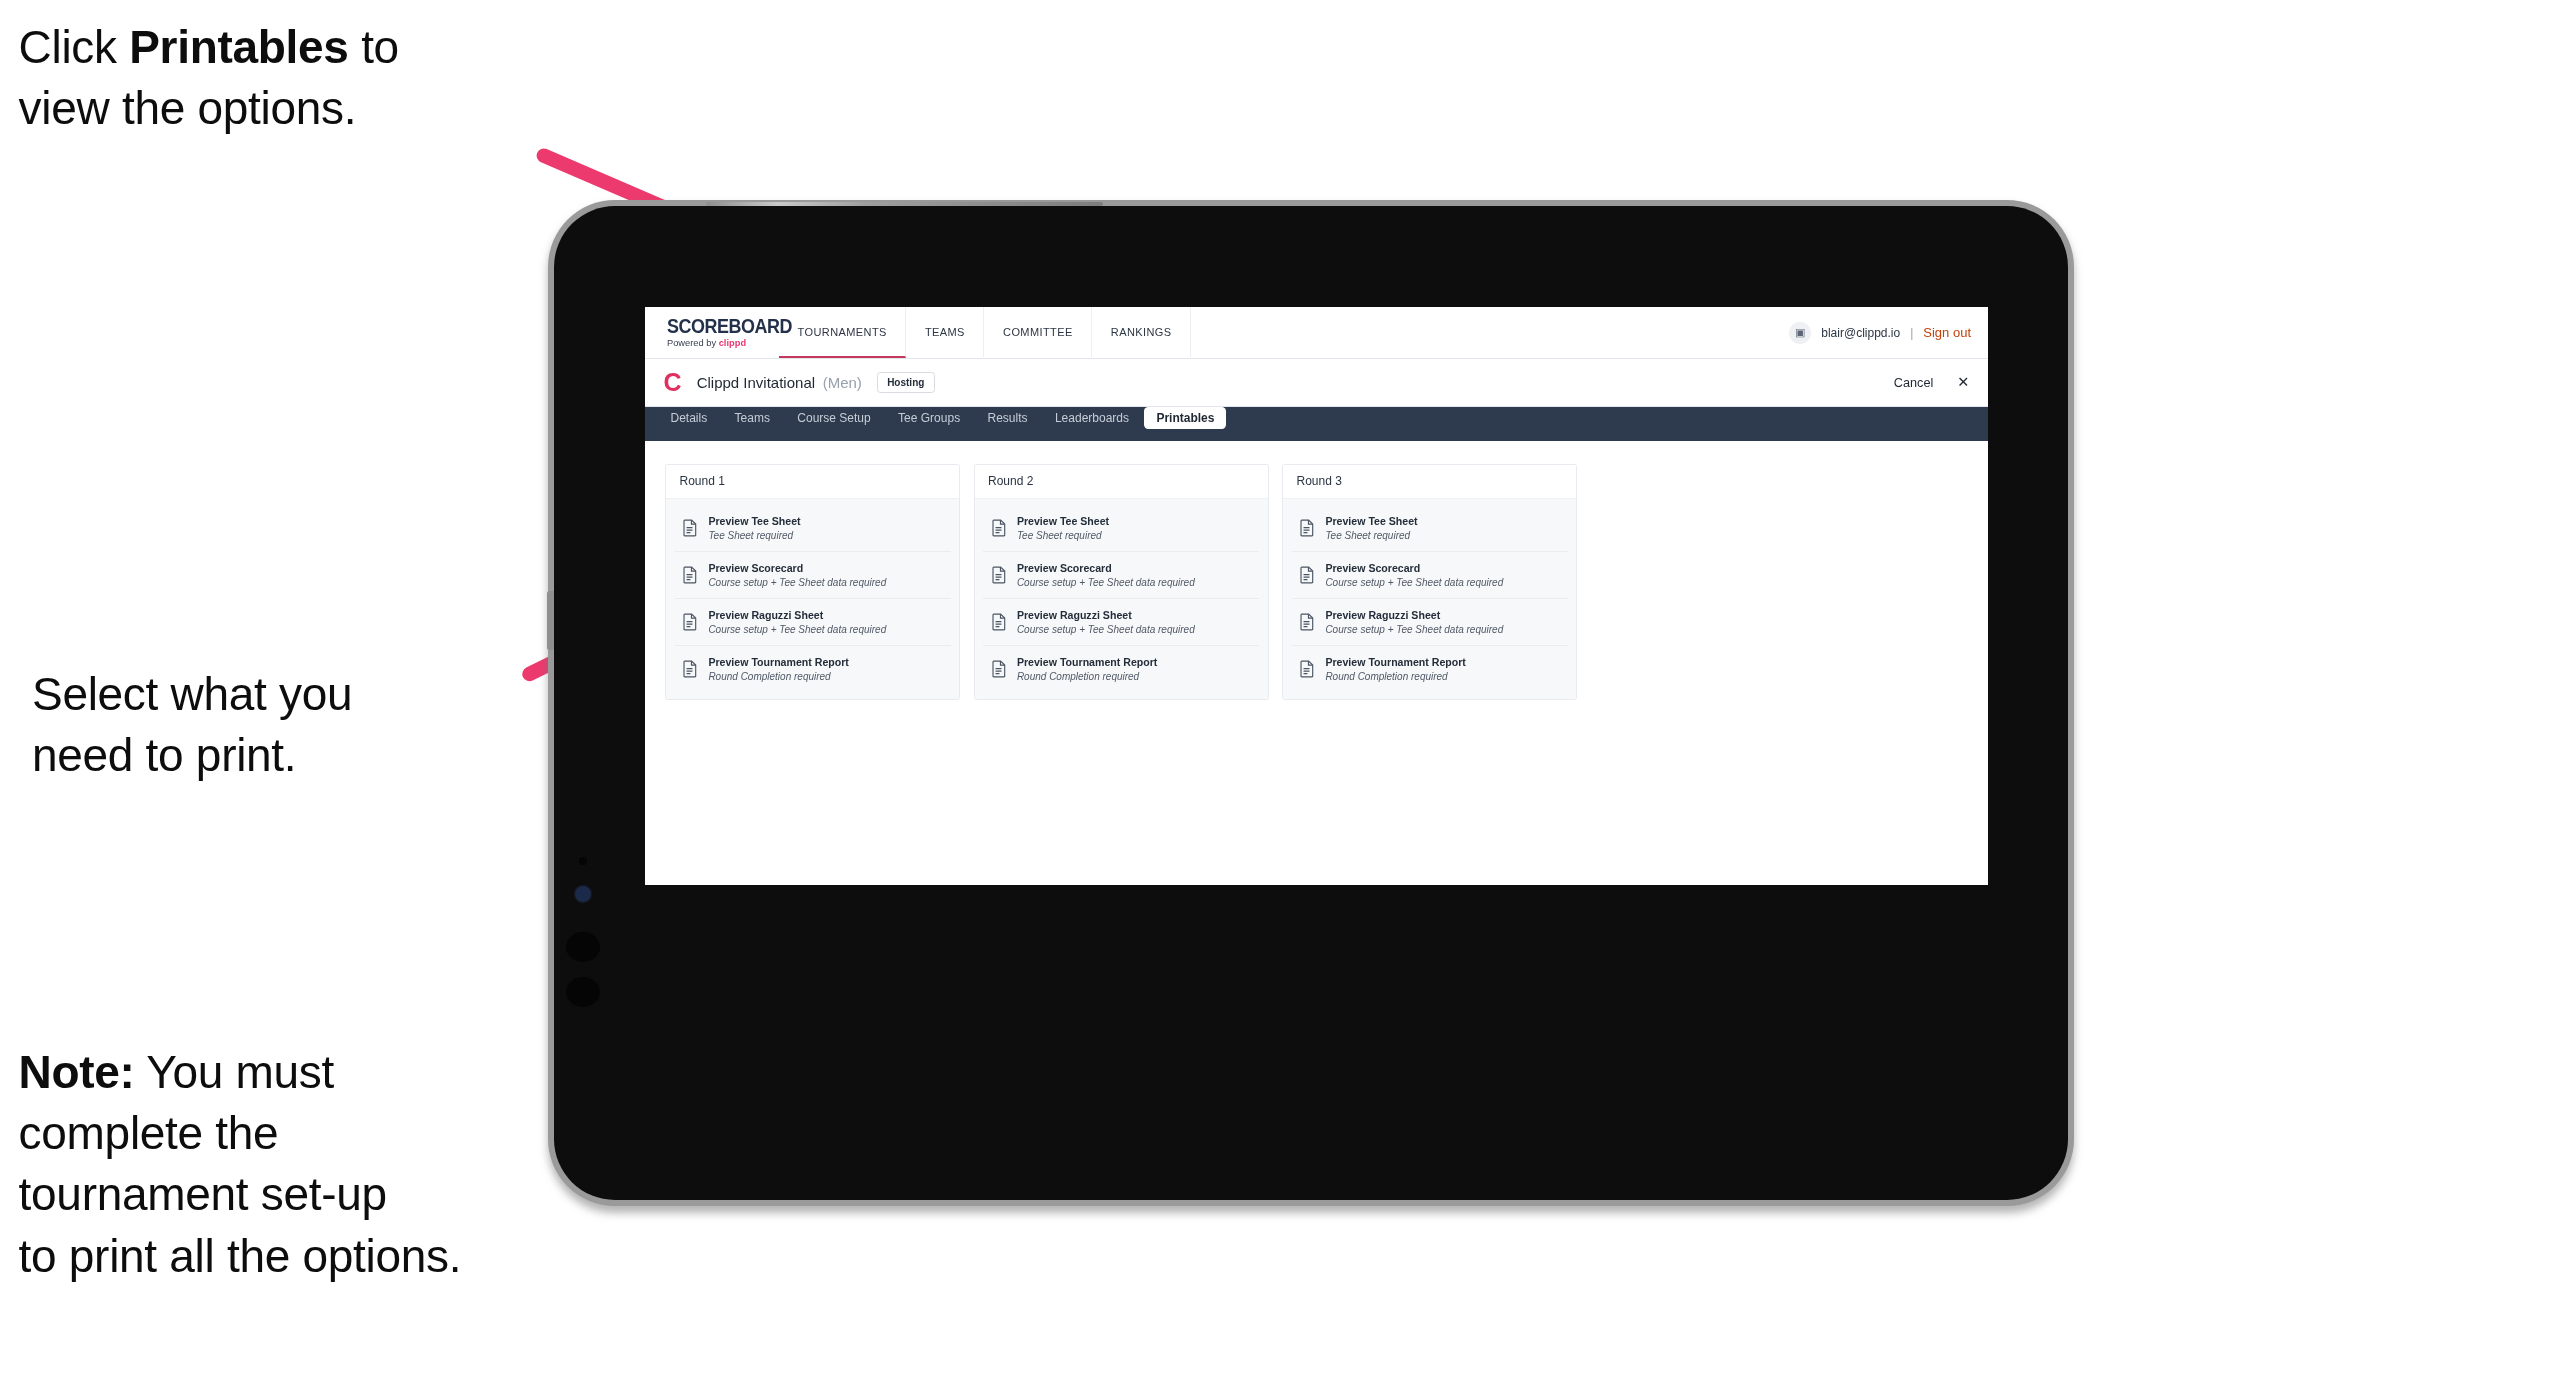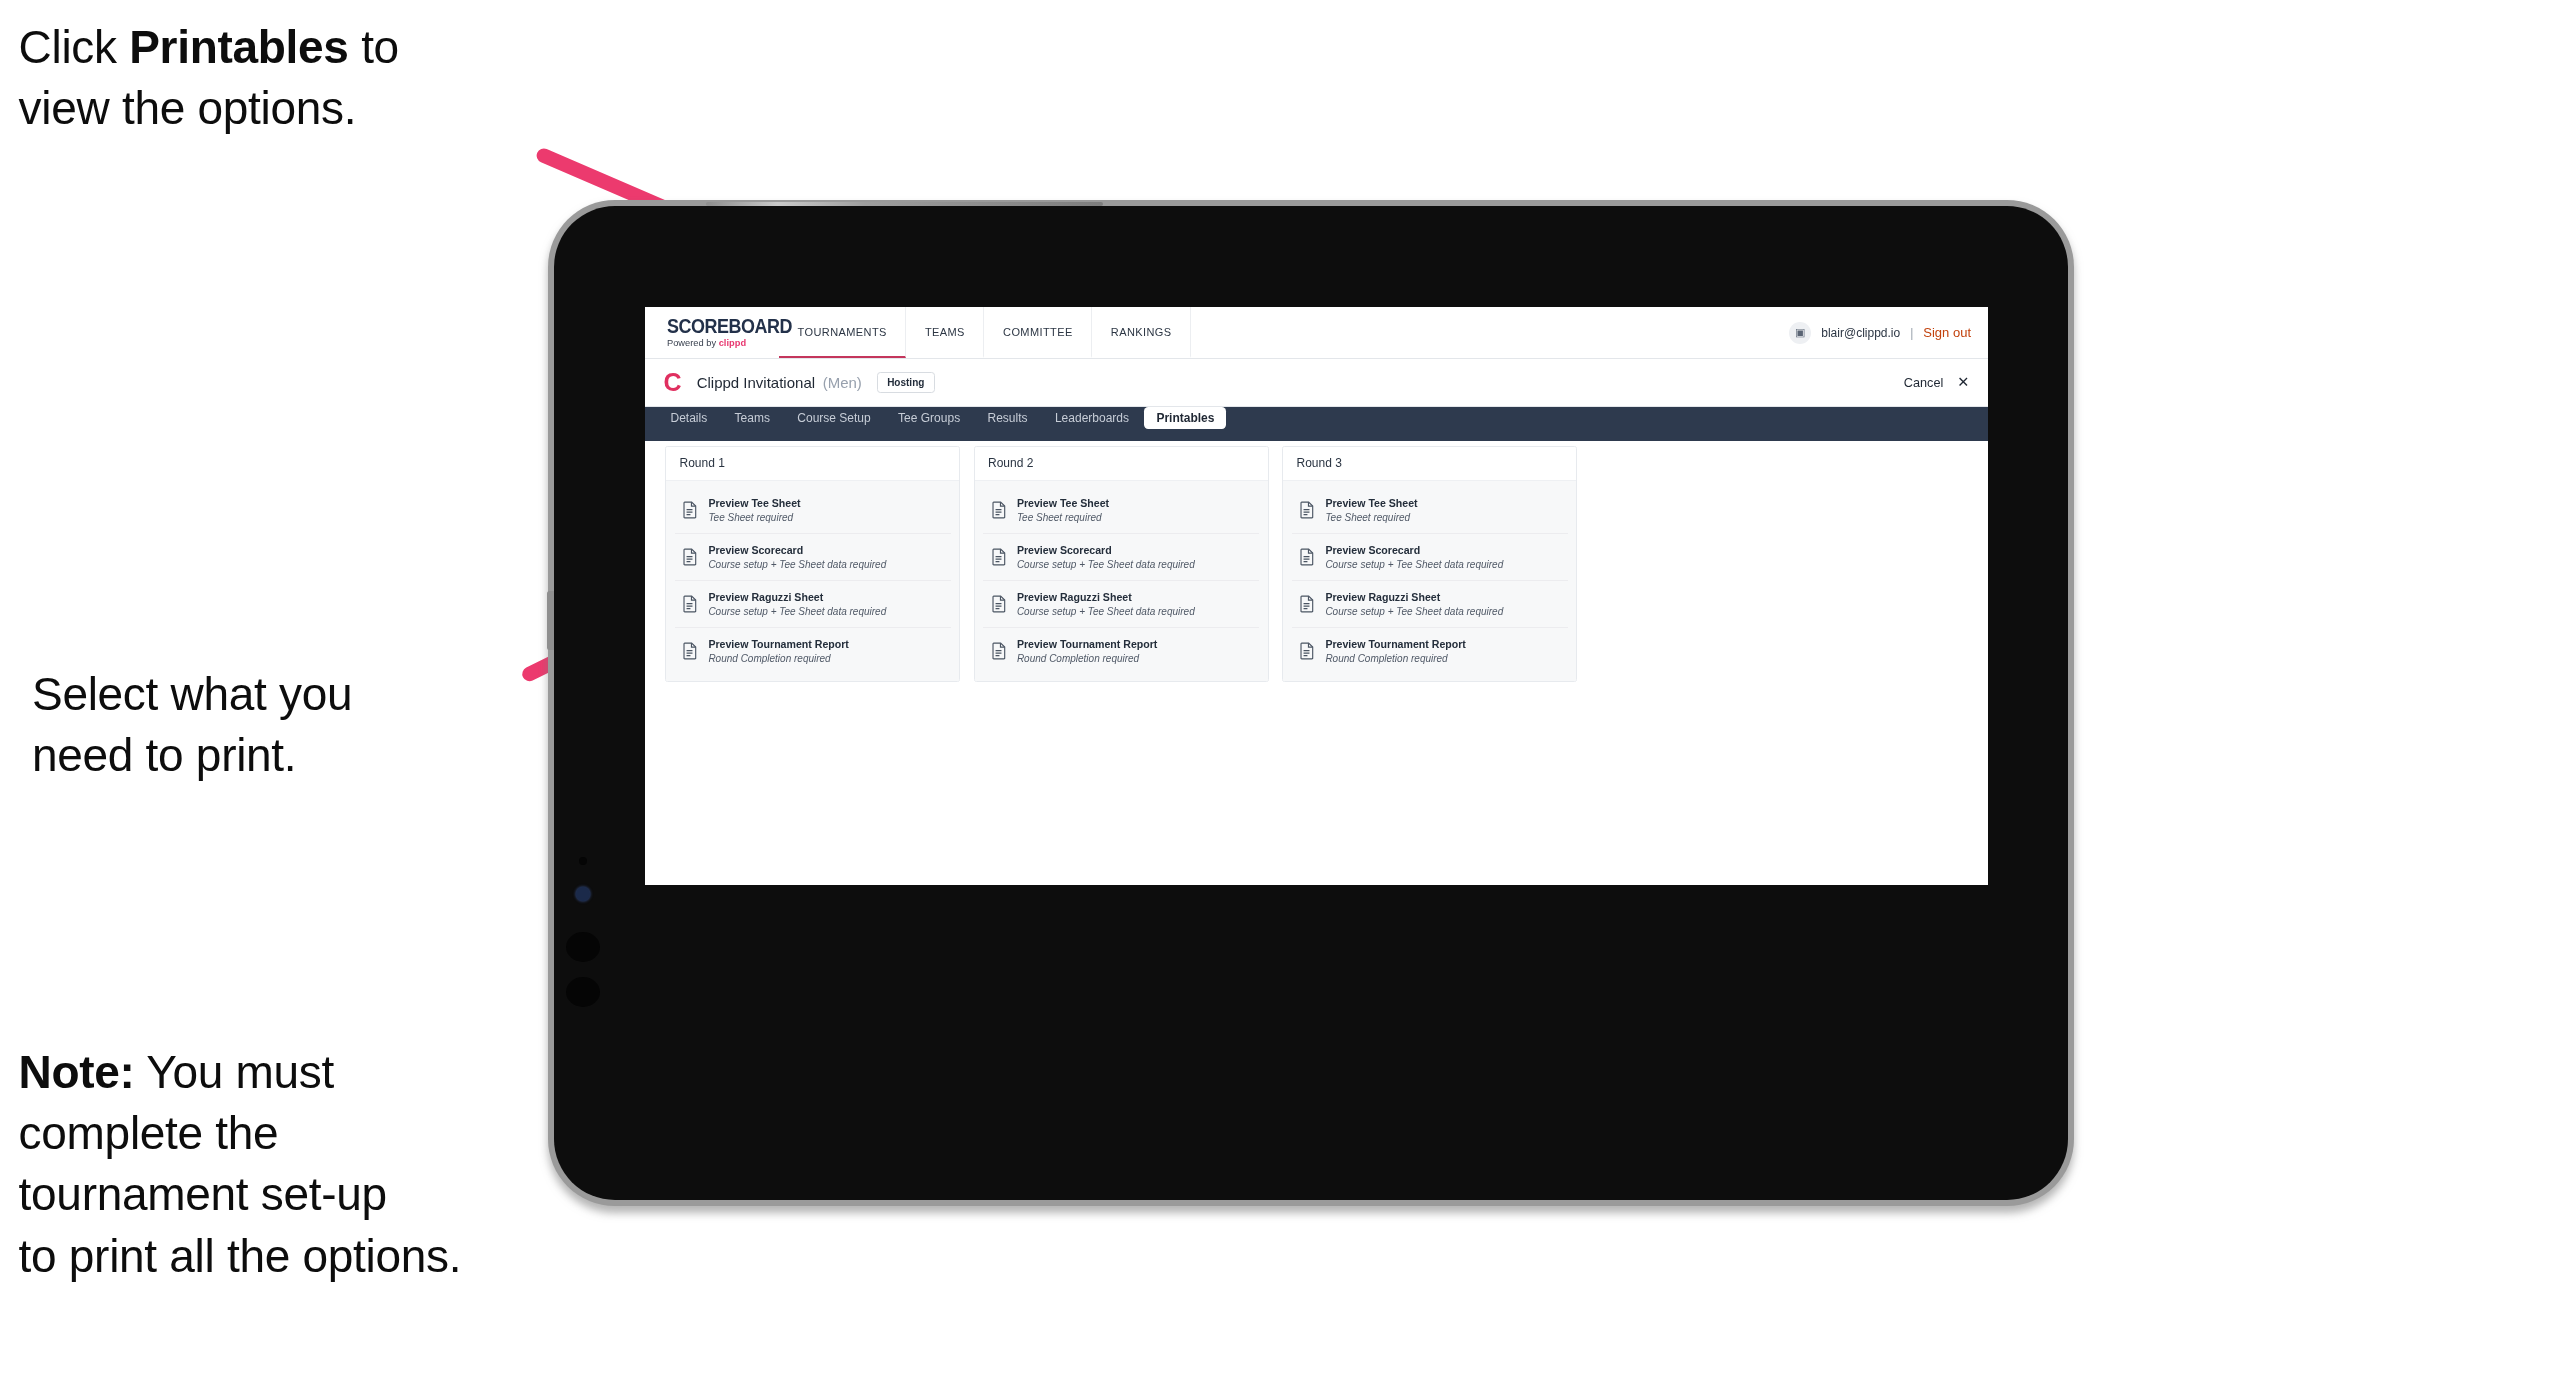--- a/index.html
+++ b/index.html
@@ -105,37 +105,37 @@
   #tbar-logo{
     font-size:25px;font-weight:800;color:#e03060;line-height:1;
     margin-right:15px;font-family:"Liberation Sans",sans-serif;
   }
   #tbar-name{font-size:15px;color:#1f2733;}
   #tbar-gender{font-size:15px;color:#97a0ad;margin-left:7.6px;}
   #tbar-badge{
     margin-left:15px;border:0.8px solid #d8dce1;border-radius:3.4px;
     padding:4.2px 9.3px;font-size:10px;font-weight:700;color:#222c3a;background:#fff;
   }
-  #tbar-right{margin-left:auto;display:flex;align-items:center;gap:14px;}
+  #tbar-right{margin-left:auto;display:flex;align-items:center;gap:24px;}
   #cancel-label{font-size:12.7px;color:#1f2733;}
   #cancel-x{font-size:14.4px;color:#1f2733;line-height:1;}
 
   
   #tabstrip{
     height:34px;background:#2e3a4e;display:flex;align-items:flex-start;
     padding:0 13.5px;gap:3.4px;
   }
   .tab{
     font-size:12px;color:#c7cdd7;padding:5px 12px;border-radius:4.2px;
     display:flex;align-items:center;height:22px;box-sizing:border-box;
   }
   .tab.active{background:#ffffff;color:#1f2733;font-weight:700;}
 
   
-  #content{padding:5px 20px;display:flex;gap:13.5px;align-items:flex-start;}
+  #content{padding:23px 20px;display:flex;gap:13.5px;align-items:flex-start;}
   .round-col{
     width:293px;background:#ffffff;border:0.8px solid #e7eaee;border-radius:2.5px;
     overflow:hidden;
   }
   .round-head{
     padding:9.3px 13.5px;font-size:12px;color:#2a3442;background:#fff;
     border-bottom:0.8px solid #eef0f3;
   }
   .round-body{background:#f7f8f9;padding:6.8px 8.5px;}
   .doc-row{

